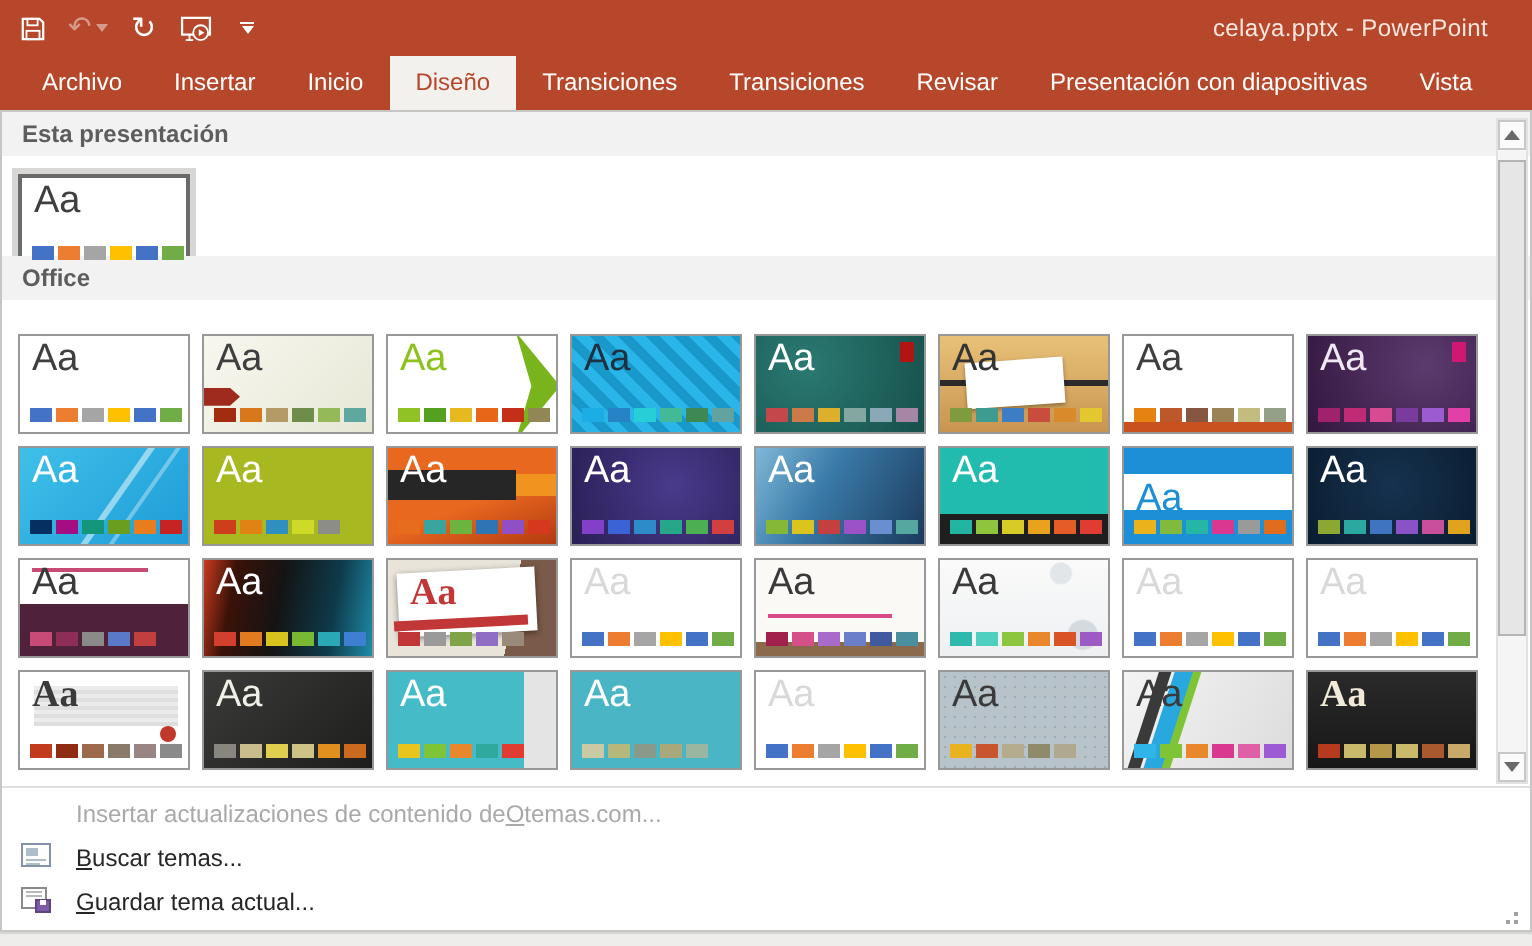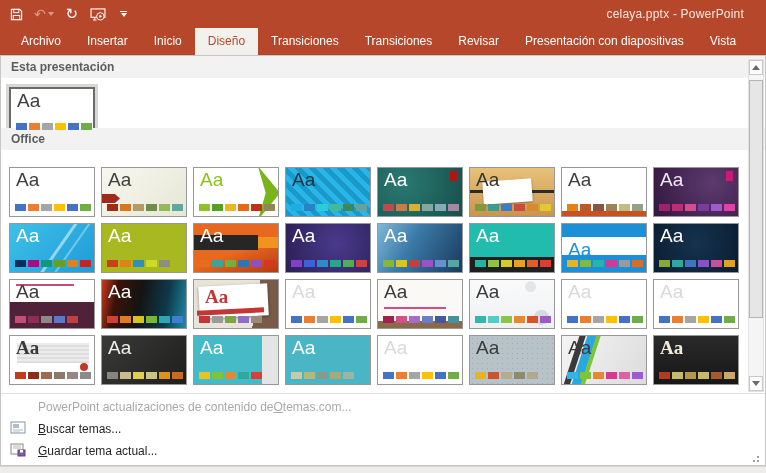--- a/index.html
+++ b/index.html
@@ -537,21 +537,21 @@
         <span class="tri-up"></span>
       </span>
     <span class="scroll-thumb"></span>
     <span class="scroll-btn scroll-down">
         <span class="tri-down"></span>
       </span>
   </div>
 
   <div class="footer">
     <div class="fitem disabled">
-      <span>PowerPoint actualizaciones de contenido de </span>
+      <span>Insertar actualizaciones de contenido de </span>
         <span class="fkey">O</span>
         <span>temas.com...</span>
     </div>
     <div class="fitem">
       <span class="ficon">
         <svg width="16" height="14" viewBox="0 0 16 14">
           <rect x="1" y="1" width="14" height="11" fill="#fdfdfd" stroke="#8494a8" stroke-width="1"></rect>
           <rect x="3" y="3" width="6" height="4" fill="#aebec8"></rect>
           <path d="M3 9 h10 M3 11 h7" stroke="#aebec8" stroke-width="1"></path>
         </svg>

